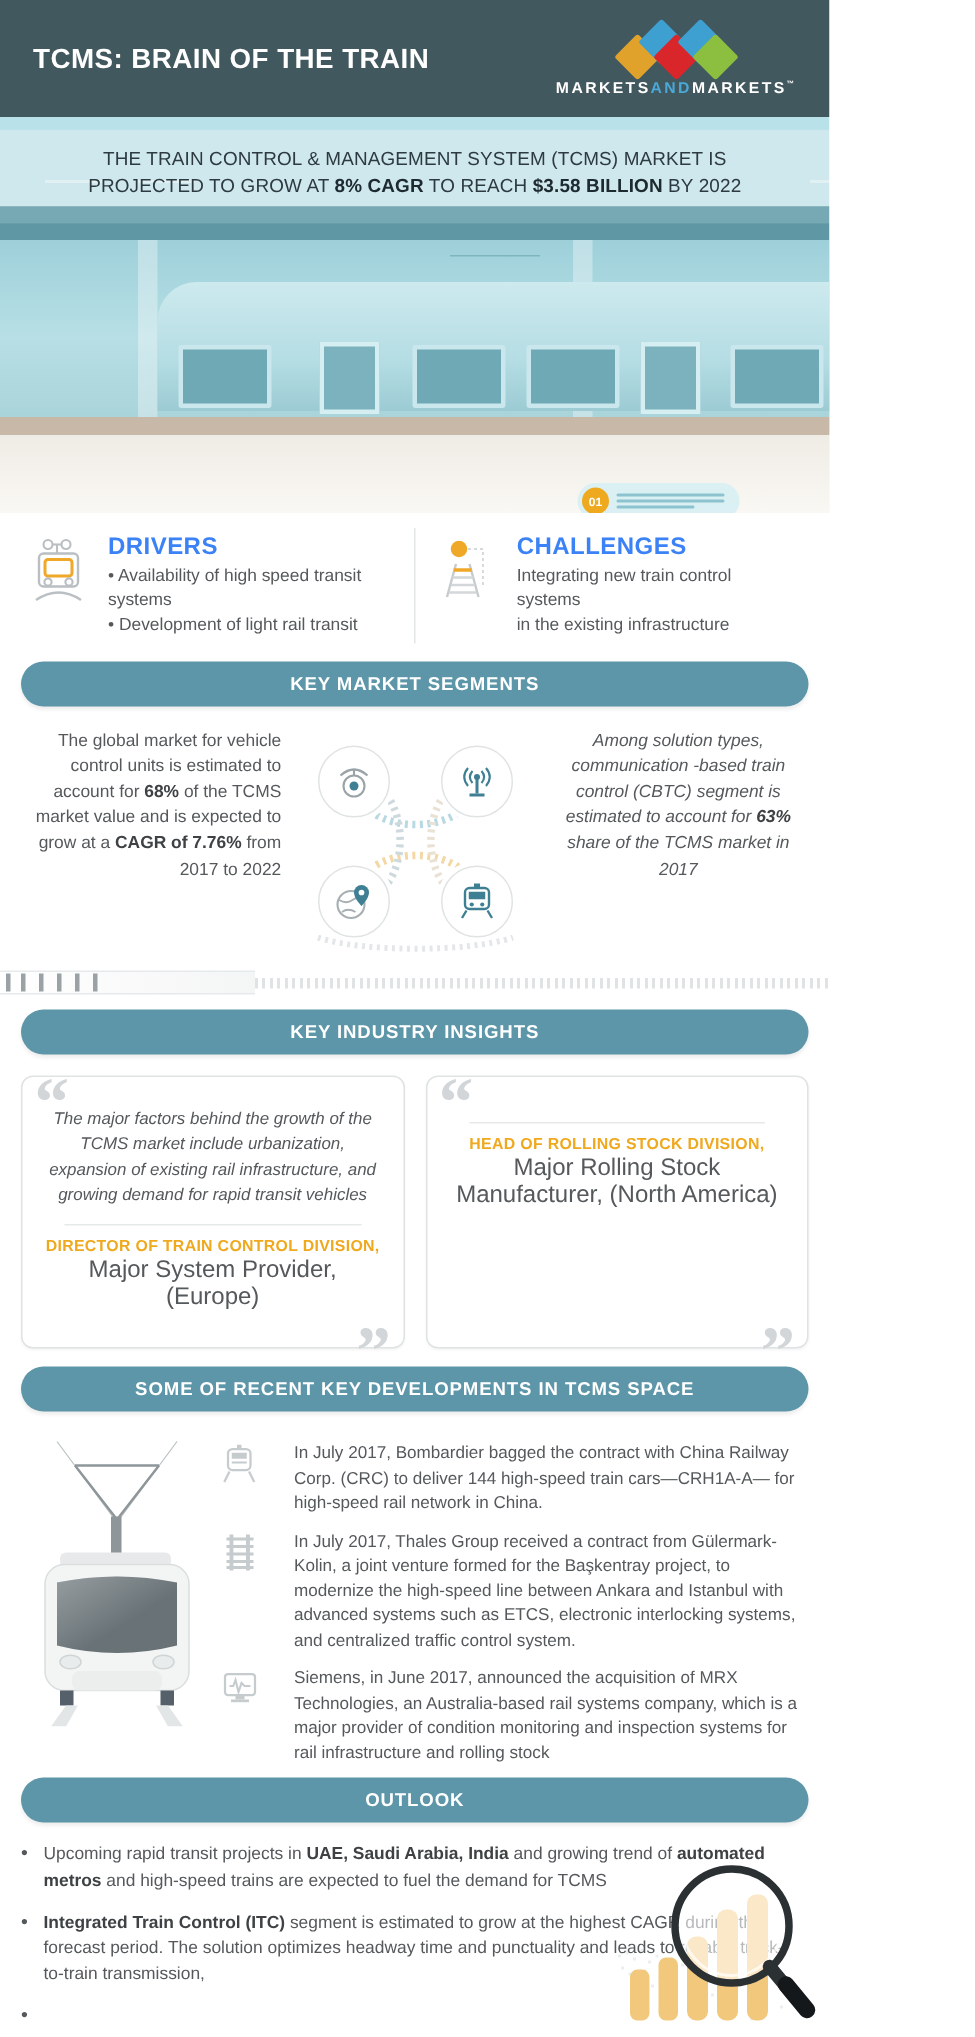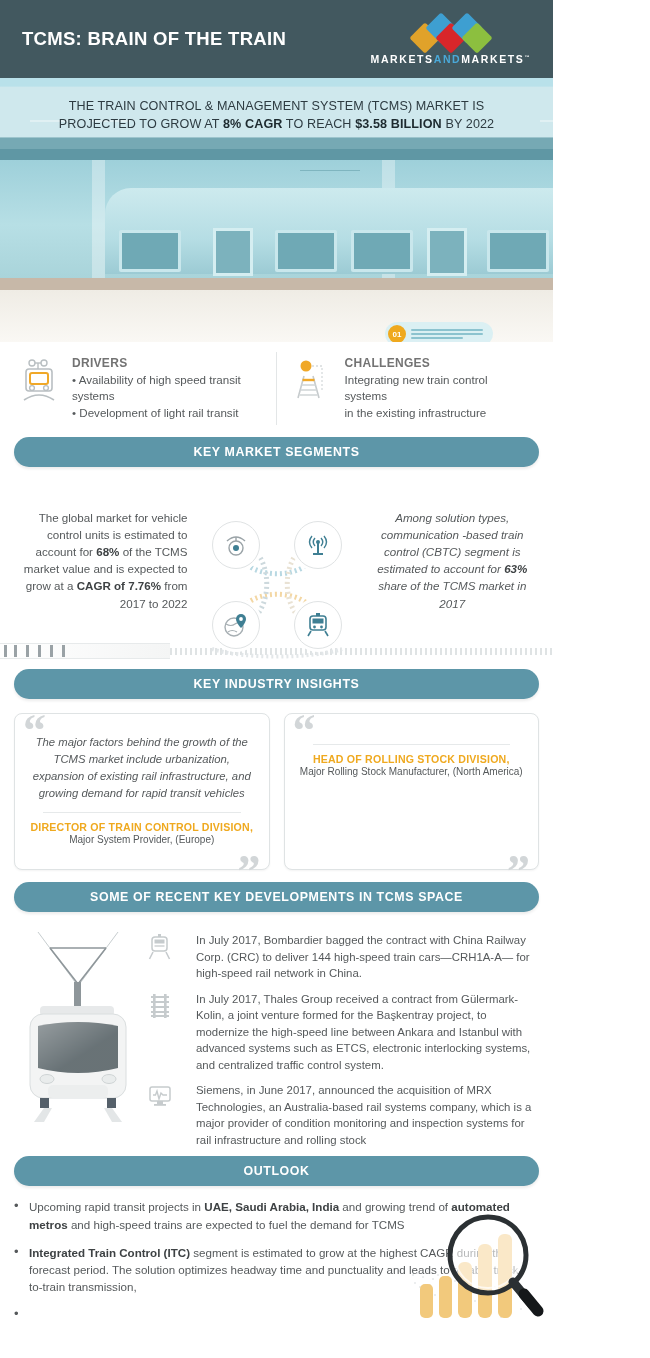--- a/index.html
+++ b/index.html
@@ -126,21 +126,21 @@
 
   
   .dc-wrap {
     display:flex; padding: 10px 14px 4px 14px; gap:0;
   }
   .dc-col { display:flex; gap:10px; width:50%; padding: 4px 6px; }
   .dc-col.left { border-right: 1px solid #e3e6e7; padding-right:12px; }
   .dc-col.right { padding-left: 16px; }
   .dc-icon { width:42px; flex:0 0 42px; padding-top:2px; }
   .dc-head {
-    color:#737373; font-size:12px; font-weight:bold; letter-spacing:0.3px; margin-bottom:2px;
+    color:#3b82f6; font-size:16px; font-weight:bold; letter-spacing:0.3px; margin-bottom:2px;
   }
   .dc-body { color:#55595b; font-size:11.6px; line-height:1.42; }
   .dc-body .li { display:block; }
 
   
   .sec-banner {
     margin: 8px 14px 0 14px;
     height: 30px;
     background: #5d96a8;
     border-radius: 16px;
@@ -149,21 +149,21 @@
     box-shadow: 0 2px 3px rgba(0,0,0,0.08);
   }
 
   
   .kms {
     position:relative; padding: 14px 0 2px 0; height: 170px;
   }
   .kms-grid {
     display:grid; grid-template-columns: 1fr 150px 1fr;
     grid-template-rows: 78px 72px;
-    column-gap: 0; row-gap: 0; margin-top: 28px;
+    column-gap: 0; row-gap: 0;
   }
   .kms-txt { font-size:11.6px; line-height:1.47; color:#55595b; }
   .kms-txt b { font-weight:bold; color:#3e4244; }
   .kms-txt.r { text-align:right; padding-right:14px; padding-left:14px;}
   .kms-txt.l { text-align:center; padding-left:14px; padding-right:14px;font-style:italic;}
   .kms-center { position:relative; }
   .ic-circle {
     position:absolute; width:48px;height:48px;border-radius:50%;
     background:#ffffff; border:1px solid #e0e3e4;
     display:flex;align-items:center;justify-content:center;
@@ -199,21 +199,21 @@
     font-family:"Liberation Serif", serif; font-weight:bold;
   }
   .qmark.open { left:8px; top:-6px; }
   .qmark.close{ right:8px; bottom:-26px; }
   .qtext {
     font-style: italic; text-align:center; color:#55595b;
     font-size:11.3px; line-height:1.5;
   }
   .qdiv { height:1px; background:#e6e9ea; margin: 10px 14px 8px 14px; }
   .qauthor { text-align:center; color:#efa91f; font-size:10.6px; font-weight:bold; letter-spacing:0.2px; }
-  .qrole { text-align:center; color:#55595b; font-size:10px; margin-top:1px; }
+  .qrole { text-align:center; color:#55595b; font-size:16px; margin-top:1px; }
 
   
   .dev-wrap { position:relative; display:flex; padding: 10px 14px 0 14px; min-height: 200px; }
   .dev-tram { width: 130px; flex: 0 0 130px; position:relative; }
   .dev-list { flex:1; padding-left:4px; padding-top:10px; display:flex; flex-direction:column; gap:9px; }
   .dev-item { display:flex; gap:22px; }
   .dev-icon { flex:0 0 26px; width:26px; padding-top:2px; }
   .dev-text { font-size:11.4px; line-height:1.45; color:#55595b; }
 
   

